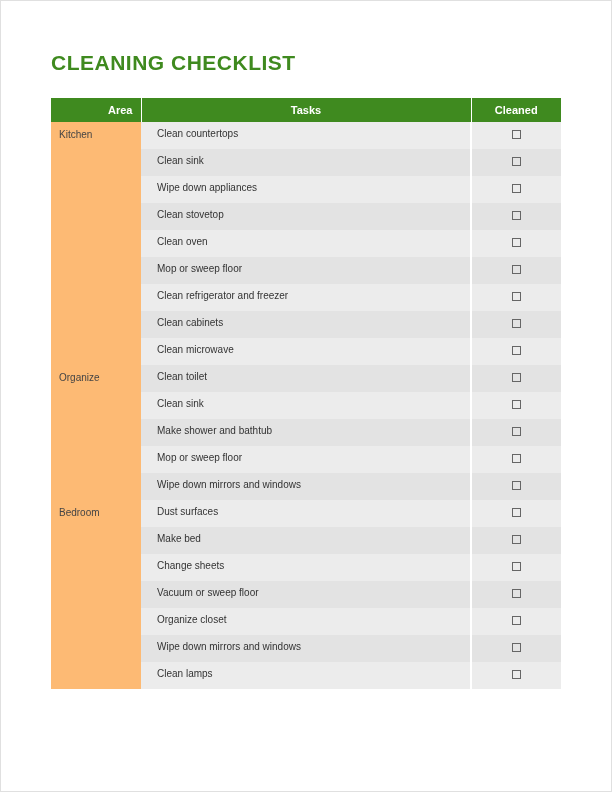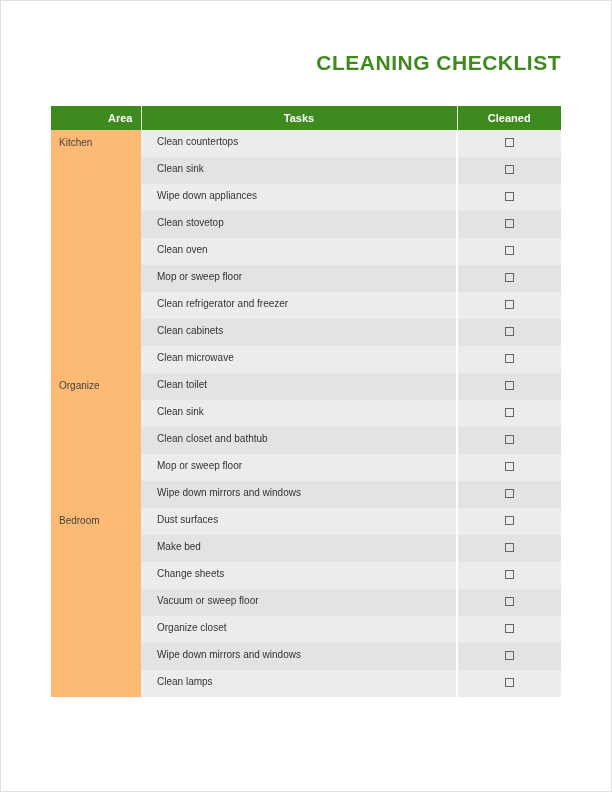--- a/index.html
+++ b/index.html
@@ -12,26 +12,26 @@
       height: 792px;
       background: #ffffff;
       font-family: Arial, Helvetica, sans-serif;
       border: 1px solid #e0e0e0;
       position: relative;
     }
     .content {
       padding: 50px 50px 0 50px;
     }
     .title {
-      text-align: right;
+      text-align: left;
       color: #3f8a1f;
       font-size: 21px;
       font-weight: bold;
       letter-spacing: 0.5px;
-      margin-bottom: 31px;
+      margin-bottom: 23px;
     }
     .checklist-table {
       width: 100%;
       border-collapse: collapse;
       border-spacing: 0;
     }
     .checklist-table th {
       background: #3f8a1f;
       color: #ffffff;
       font-size: 11px;
@@ -45,21 +45,21 @@
     }
     .checklist-table th.col-area {
       width: 90px;
       text-align: right;
     }
     .checklist-table th.col-tasks {
       width: auto;
       text-align: center;
     }
     .checklist-table th.col-cleaned {
-      width: 104px;
+      width: 90px;
     }
     .checklist-table td {
       font-size: 10px;
       padding: 6px 8px;
       vertical-align: top;
       height: 27px;
     }
     .checklist-table td.area-cell {
       background: #fdba74;
       color: #444444;
@@ -145,21 +145,21 @@
         <tr class="even">
           <td class="area-cell" rowspan="5">Organize</td>
           <td class="task-cell">Clean toilet</td>
           <td class="cleaned-cell"><span class="checkbox"></span></td>
         </tr>
         <tr class="odd">
           <td class="task-cell">Clean sink</td>
           <td class="cleaned-cell"><span class="checkbox"></span></td>
         </tr>
         <tr class="even">
-          <td class="task-cell">Clean closet and bathtub</td>
+          <td class="task-cell">Make shower and bathtub</td>
           <td class="cleaned-cell"><span class="checkbox"></span></td>
         </tr>
         <tr class="odd">
           <td class="task-cell">Mop or sweep floor</td>
           <td class="cleaned-cell"><span class="checkbox"></span></td>
         </tr>
         <tr class="even">
           <td class="task-cell">Wipe down mirrors and windows</td>
           <td class="cleaned-cell"><span class="checkbox"></span></td>
         </tr>

